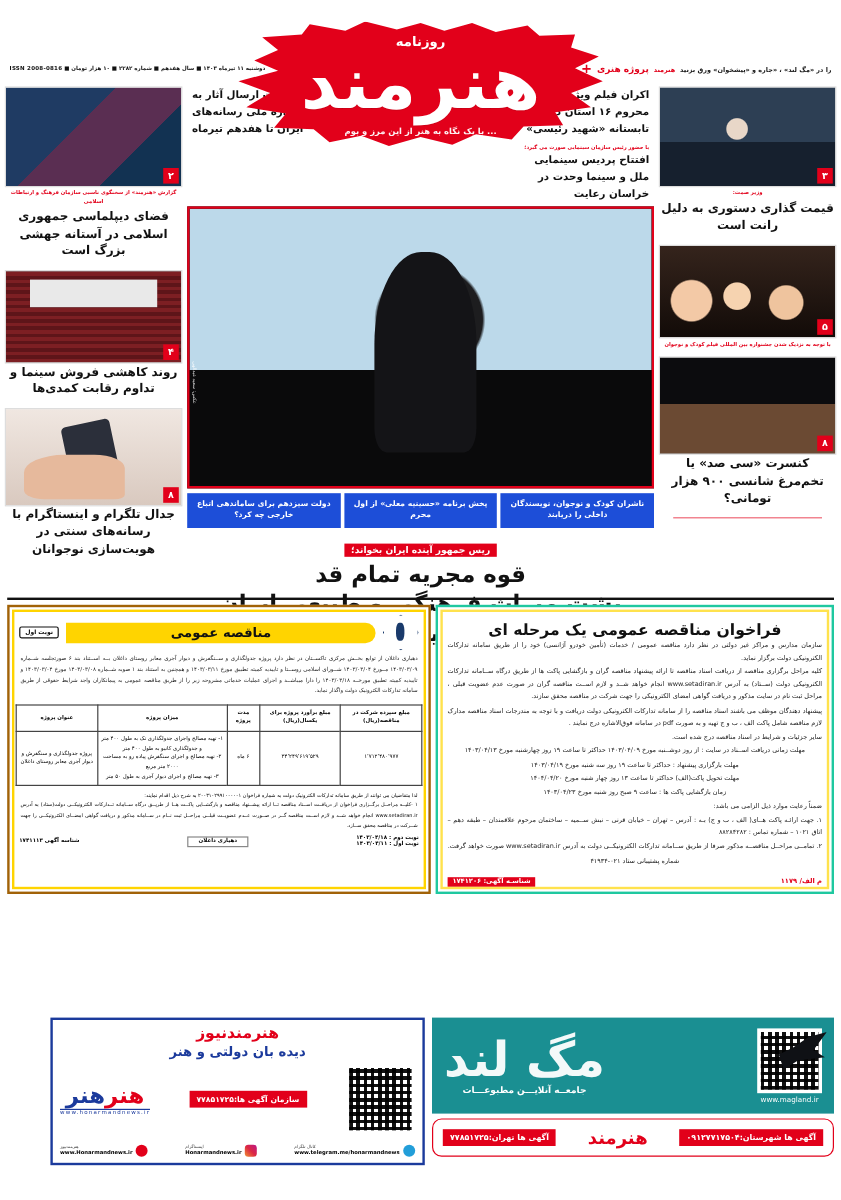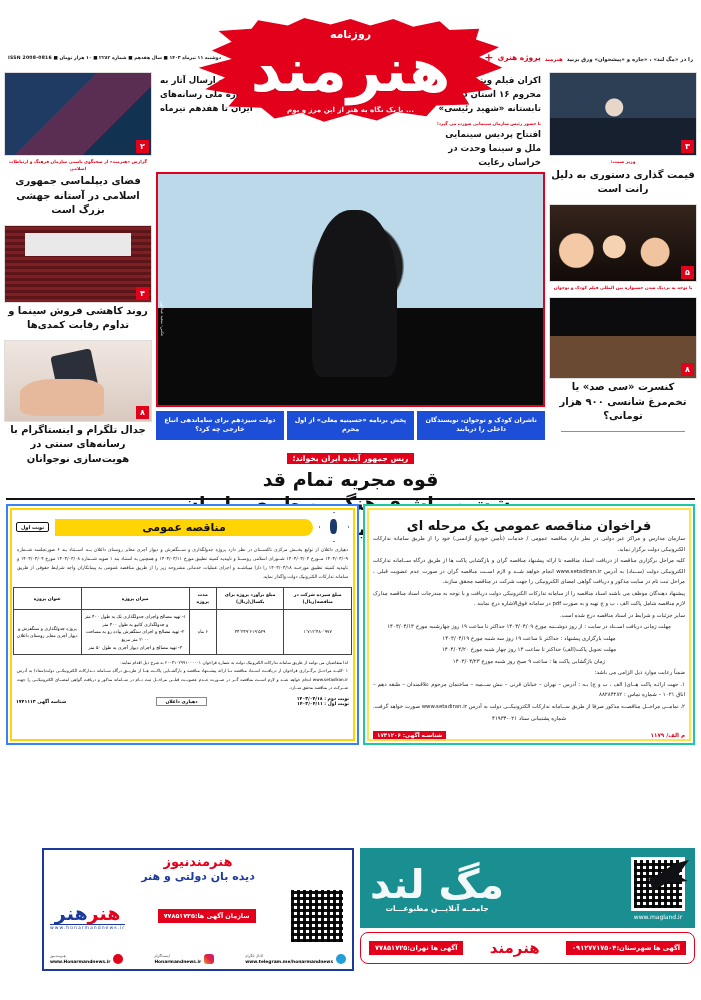--- a/index.html
+++ b/index.html
@@ -202,21 +202,21 @@
   .ta-center { text-align:center; }
   .ta-foot {
     display:flex; justify-content:space-between; align-items:center;
     margin-top:5px; padding-top:3px; font-size:5.6px; font-weight:bold;
   }
   .ta-code { background:#e2001a; color:#fff; padding:1px 4px; }
   .ta-ref { color:#e2001a; }
 
   
   .tender-b {
-    width:353px; border:2px solid #3b82f6; background:#fff;
+    width:353px; border:2px solid #a16207; background:#fff;
     padding:4px 5px; position:relative;
   }
   .tender-b::before {
     content:""; position:absolute; inset:2px; border:2px solid #ffd400;
     pointer-events:none;
   }
   .tb-head { display:flex; align-items:center; gap:6px; padding:2px 3px 0; }
   .tb-banner {
     flex:1; background:#ffd400; border-radius:0 16px 16px 0;
     text-align:center; font-size:11px; font-weight:bold; color:#111;

